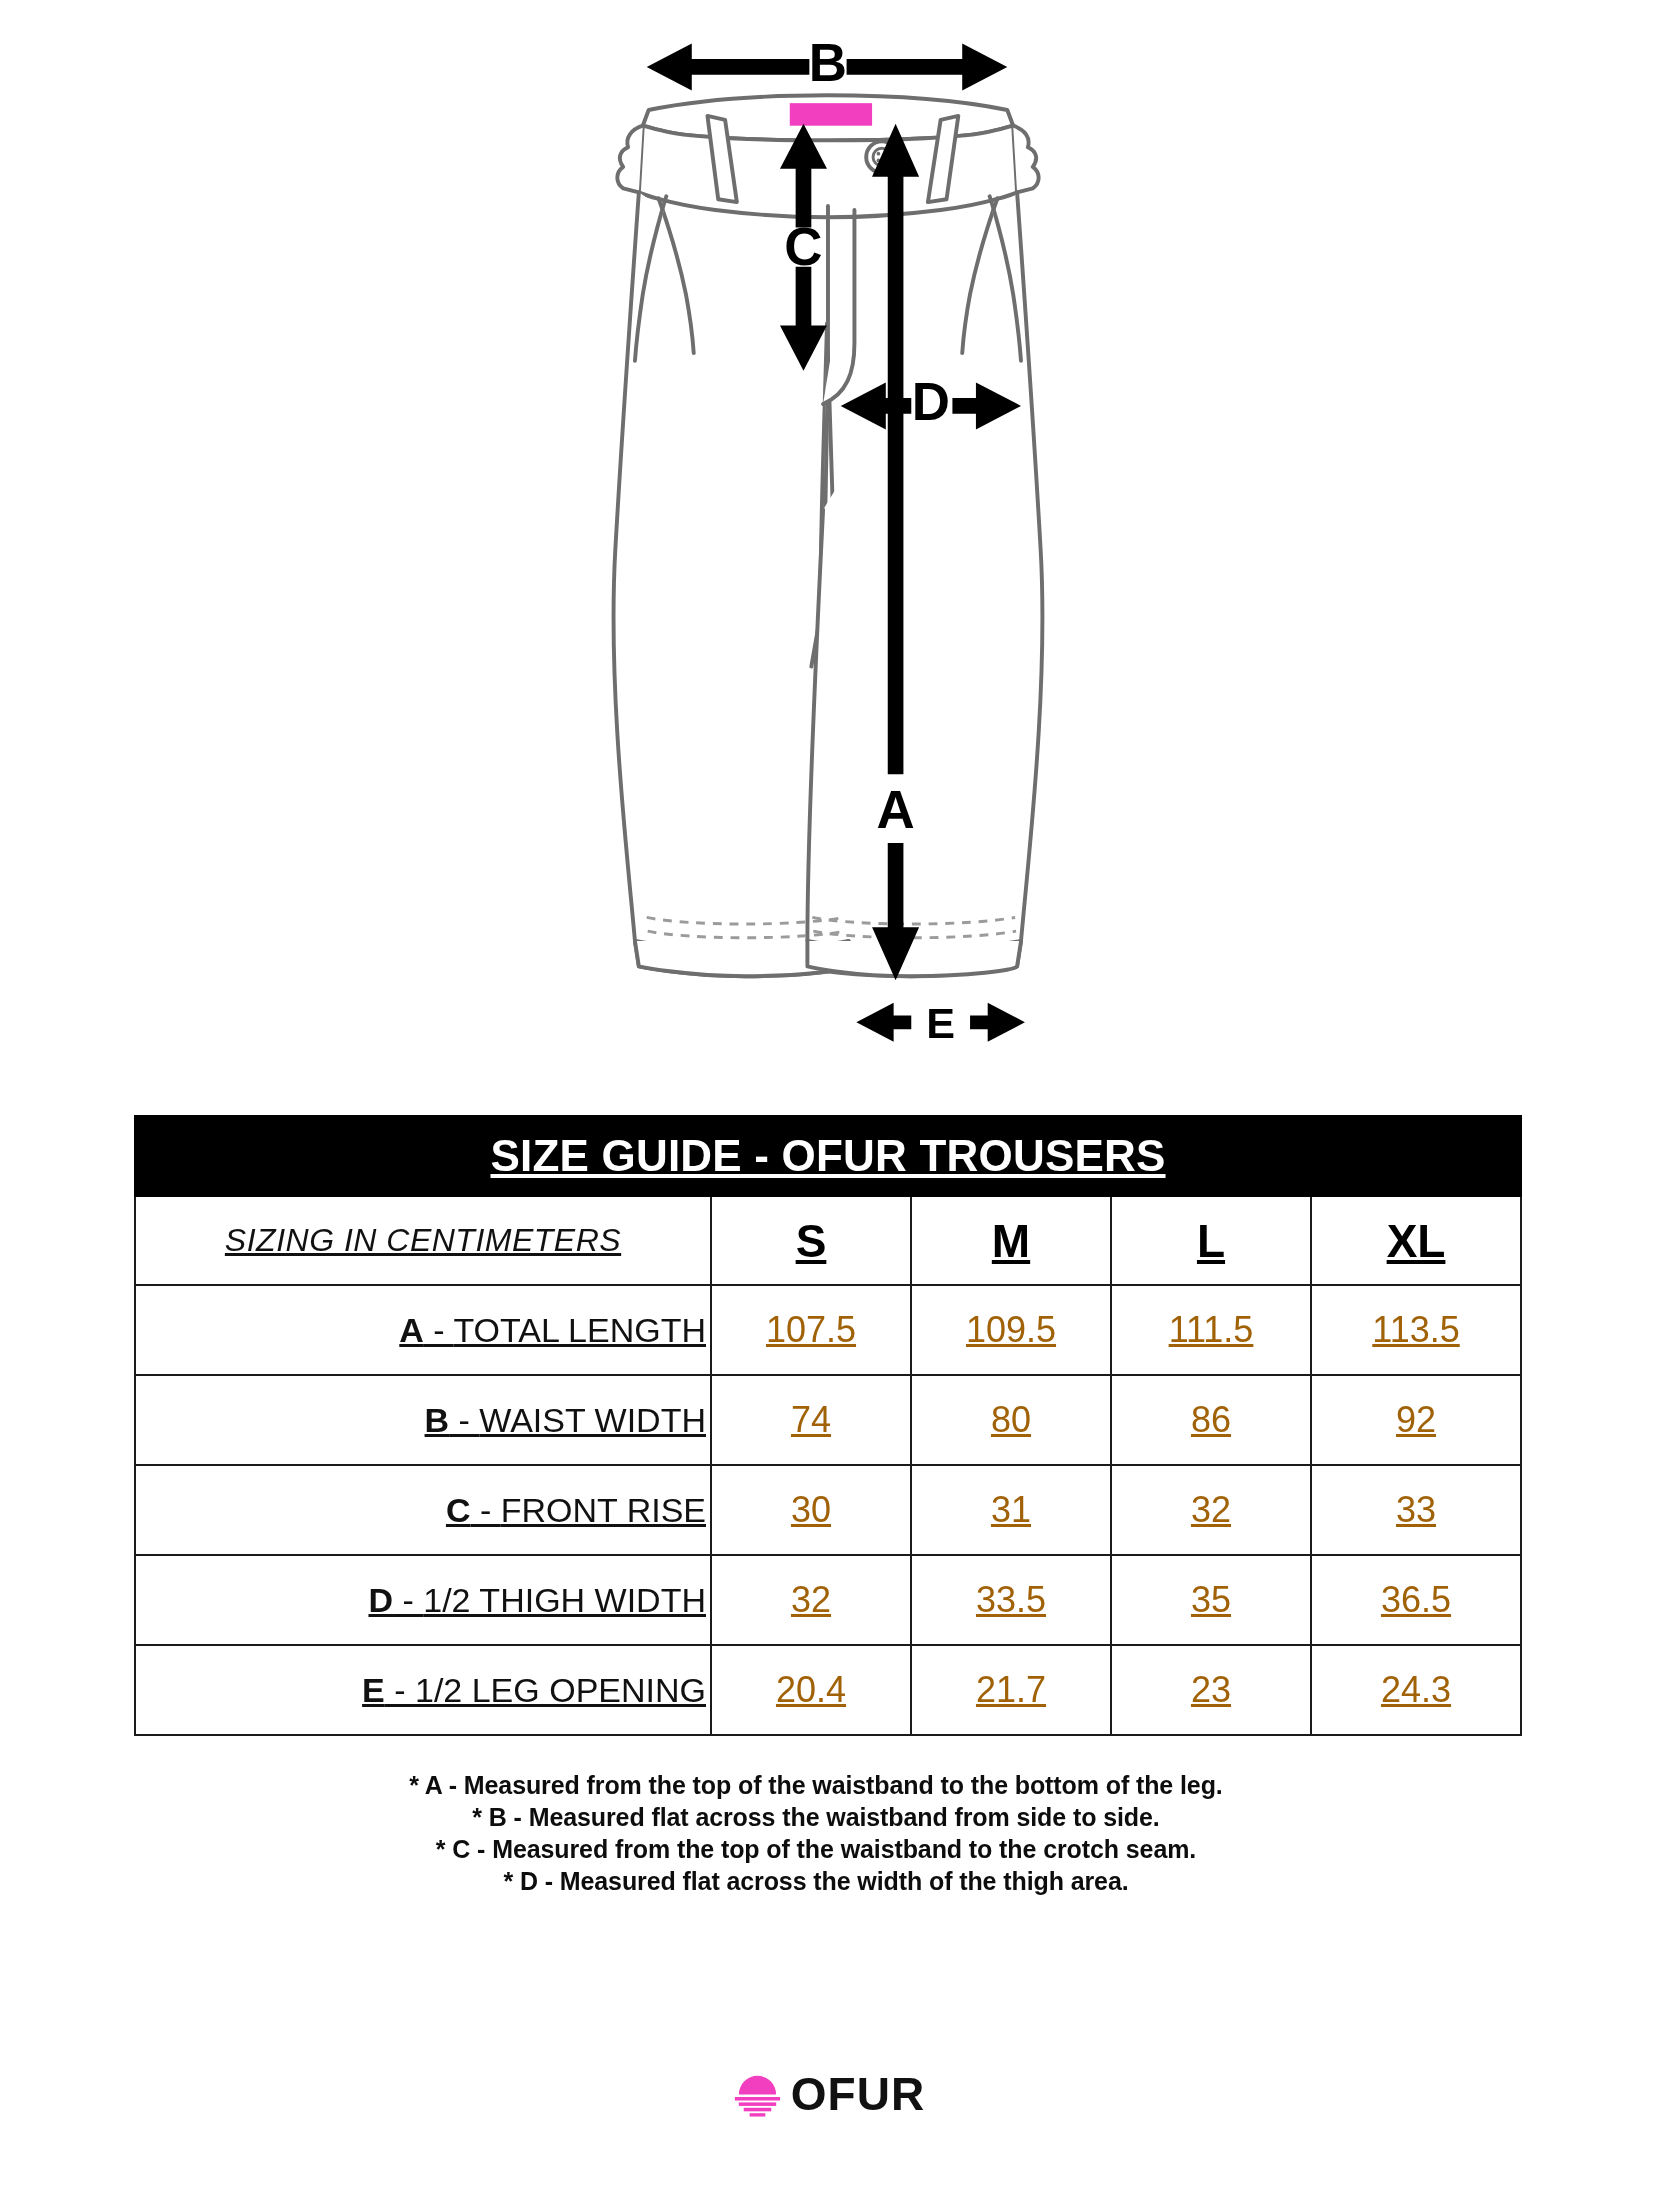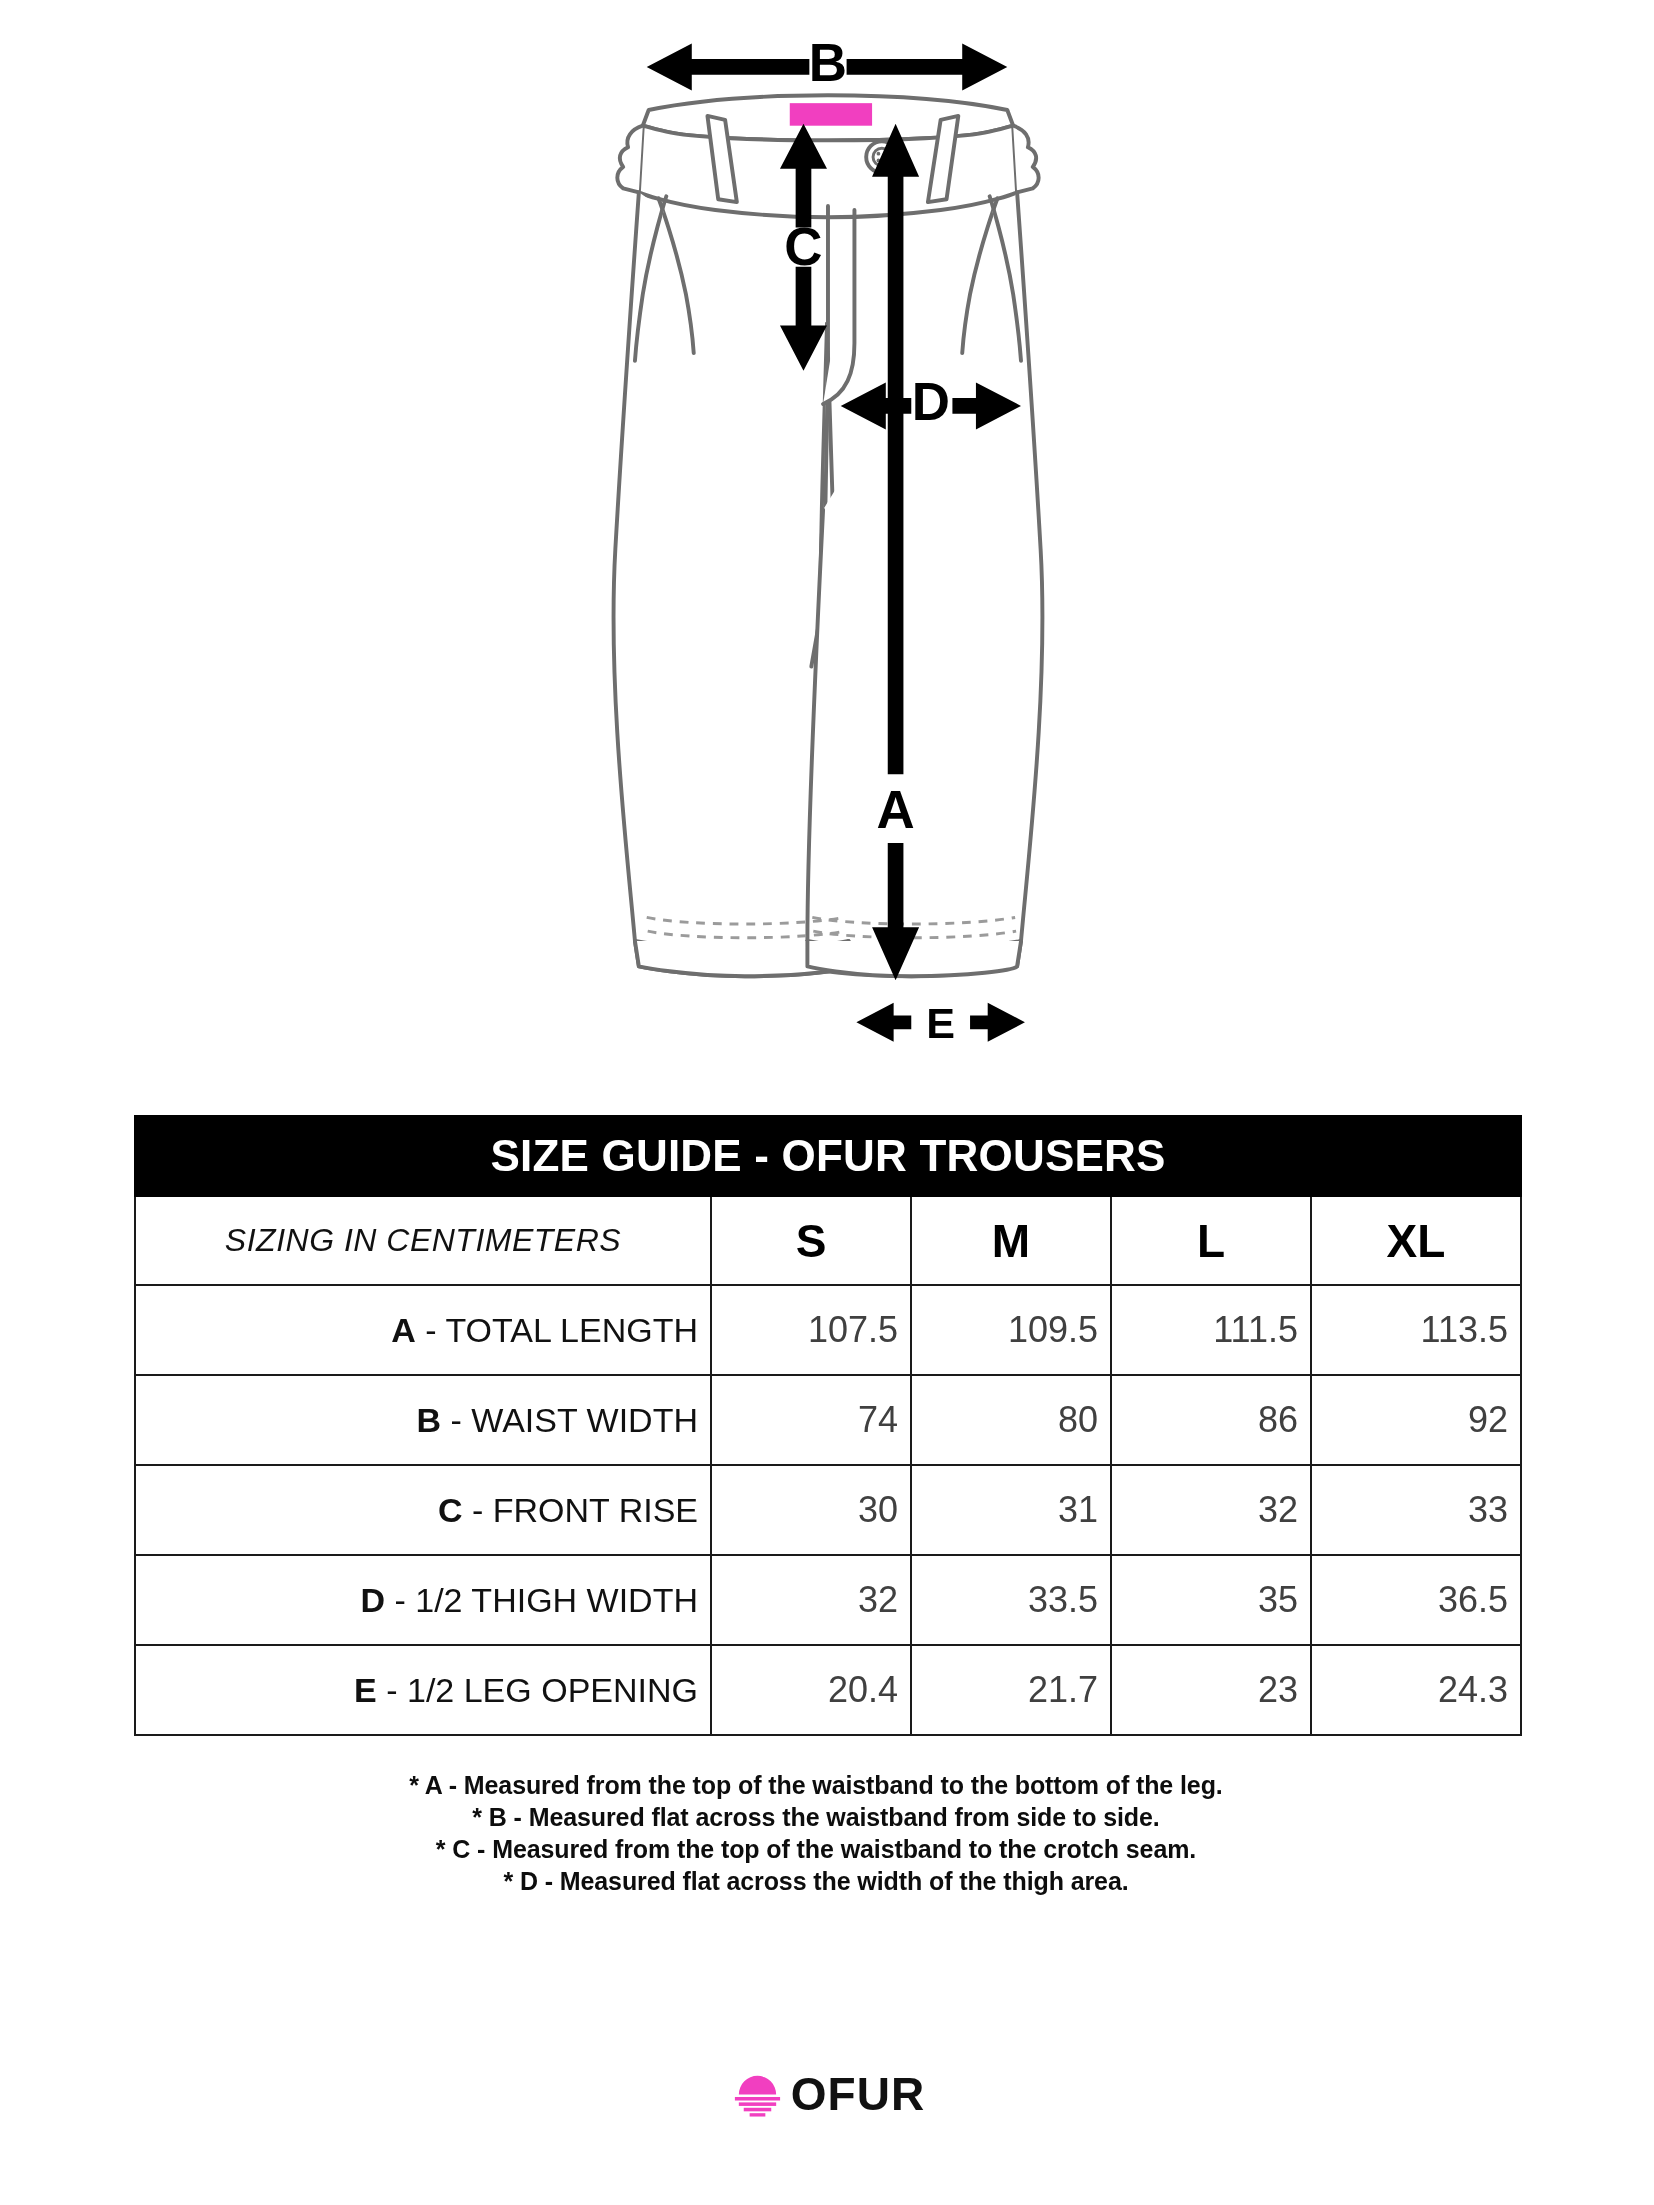--- a/index.html
+++ b/index.html
@@ -34,21 +34,22 @@
     top: 1115px;
     width: 1386px;
   }
   table.size-table {
     width: 1386px;
     border-collapse: collapse;
     table-layout: fixed;
   }
   table.size-table td, table.size-table th {
     border: 2px solid #1a1a1a;
-    padding: 12px;
+    padding: 4px;
+    text-decoration: underline;
   }
   .title-cell {
     background: #000000;
     color: #ffffff;
     height: 80px;
     text-align: center;
     vertical-align: middle;
     font-size: 44px;
     font-weight: 700;
     letter-spacing: 0.2px;
@@ -79,25 +80,25 @@
     vertical-align: middle;
     text-align: right;
     font-size: 34px;
     font-weight: 400;
     color: #111111;
     white-space: nowrap;
   }
   .row-label .key { font-weight: 700; }
   .val-cell {
     height: 90px;
-    text-align: right;
+    text-align: center;
     vertical-align: middle;
     font-size: 36px;
     font-weight: 400;
-    color: #404040;
+    color: #a16207;
   }
 
   
   .footnotes {
     position: absolute;
     left: 130px;
     top: 1769px;
     width: 1372px;
     text-align: center;
   }

